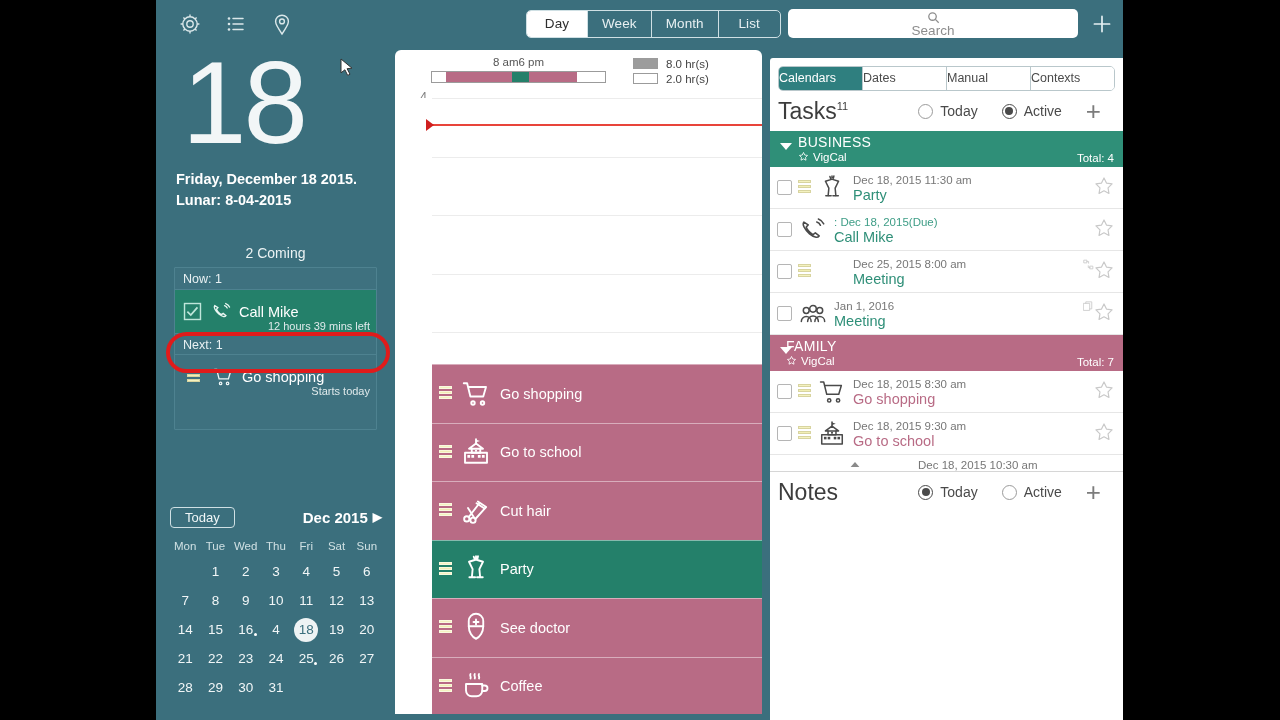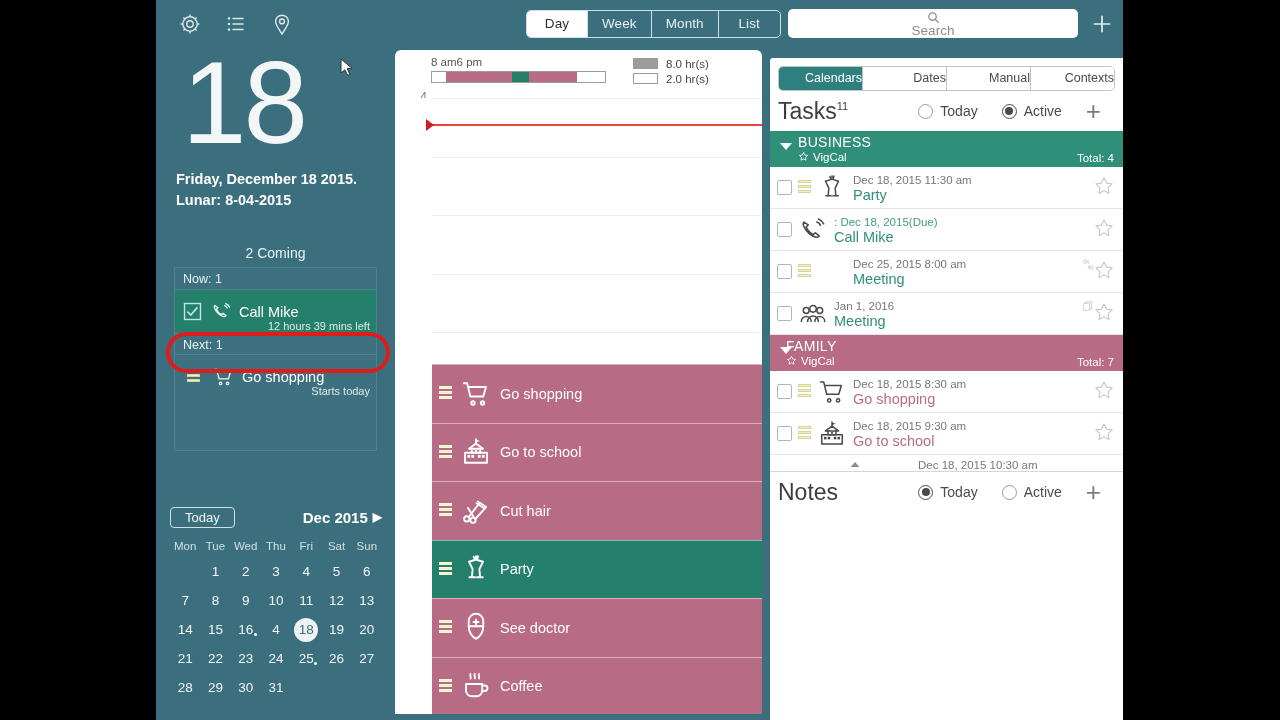--- a/index.html
+++ b/index.html
@@ -59,21 +59,21 @@
   }
   .datestr {
     position: absolute; left: 20px; top: 122px; width: 220px;
     font-size: 14.5px; font-weight: bold; color: #ffffff; line-height: 21px;
   }
   .coming-title {
     position: absolute; left: 0; top: 198px; width: 239px; text-align: center;
     font-size: 14px; color: #ecf3f4;
   }
   .coming-box {
-    position: absolute; left: 18px; top: 220px; width: 203px; height: 184px;
+    position: absolute; left: 18px; top: 220px; width: 203px; height: 163px;
     border: 1px solid #4e8290; border-radius: 1px; overflow: hidden;
     background: rgba(255,255,255,0.02);
   }
   .cb-head {
     height: 22px; line-height: 22px; padding-left: 8px; font-size: 12.5px;
     color: #e9f1f3; border-bottom: 1px solid #4e8290;
   }
   .cb-row {
     position: relative; height: 43px; display: flex; align-items: center;
     padding-left: 6px; gap: 6px;
@@ -117,21 +117,21 @@
   }
   .mc-day.sel .dot { background: #3b6f7d; right: 2px; z-index: 2; }
 
   
   .dayview {
     position: absolute; left: 239px; top: 50px; width: 367px; height: 664px;
     background: #ffffff; border-radius: 6px 6px 0 0; overflow: hidden;
   }
   .dv-header { position: relative; height: 48px; }
   .dv-scale { position: absolute; left: 36px; top: 6px; width: 175px; }
-  .dv-scale-labels { display: flex; justify-content: flex-start; font-size: 11.5px; color: #555; }
+  .dv-scale-labels { display: flex; justify-content: center; font-size: 11.5px; color: #555; }
   .dv-bar {
     margin-top: 3px; height: 12px; border: 1px solid #9b9b9b; display: flex; background: #fff;
   }
   .dv-seg { height: 100%; }
   .dv-legend { position: absolute; left: 238px; top: 6px; font-size: 11.5px; color: #444; }
   .dv-leg-row { display: flex; align-items: center; gap: 8px; height: 15px; }
   .dv-chip { width: 25px; height: 11px; border: 1px solid #9b9b9b; }
   .dv-chip.filled { background: #9c9c9c; }
   .dv-chip.empty { background: #fff; }
 
@@ -161,21 +161,21 @@
   
   .right {
     position: absolute; left: 614px; top: 58px; width: 353px; height: 662px;
     background: #ffffff; border-radius: 3px 0 0 0; overflow: hidden;
   }
   .rp-tabs {
     display: flex; margin: 8px 8px 0 8px; border: 1px solid #b9c7cb;
     border-radius: 5px; overflow: hidden;
   }
   .rp-tab {
-    flex: 1; text-align: right; font-size: 12.5px; padding: 4px 0 5px;
+    flex: 1; text-align: left; font-size: 12.5px; padding: 4px 0 5px;
     color: #4a4a4a; border-right: 1px solid #b9c7cb; cursor: pointer; background: #fff;
   }
   .rp-tab:last-child { border-right: none; }
   .rp-tab.active { background: #2f7f7f; color: #ffffff; }
 
   .rp-section-head {
     display: flex; align-items: center; height: 40px; padding: 0 22px 0 8px; gap: 10px;
   }
   .rp-sec-title { font-size: 23px; color: #3d3d3d; font-weight: 300; }
   .rp-sec-title sup { font-size: 11px; vertical-align: super; }

